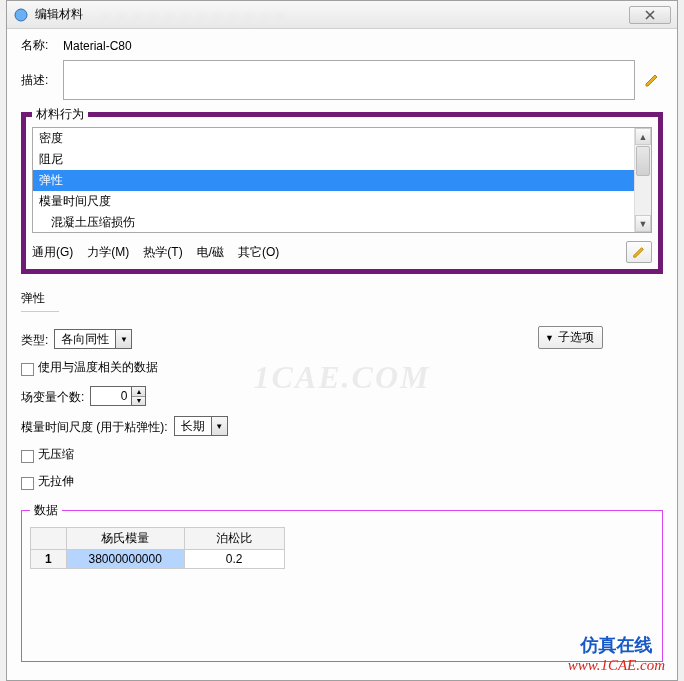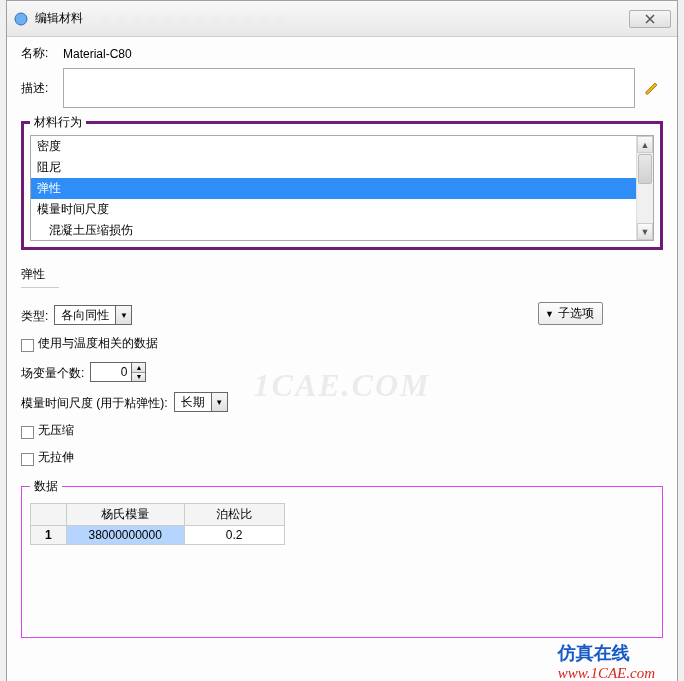--- a/index.html
+++ b/index.html
@@ -1,29 +1,29 @@
 <!DOCTYPE html>
 <html><head>
 <meta charset="utf-8">
 <style>
 * { box-sizing: border-box; margin: 0; padding: 0; }
 body { font-family: "Microsoft YaHei", SimSun, sans-serif; font-size: 12px; background: #f0f0f0; width: 684px; height: 681px; overflow: hidden; position: relative; }
 .window { background: #fff; border: 1px solid #a0a0a0; position: absolute; top: 0; left: 6px; width: 672px; height: 681px; }
-.titlebar { height: 36px; background: linear-gradient(#f8f8f8,#e8e8e8); border-bottom: 1px solid #d0d0d0; display: flex; align-items: center; padding: 0 6px; }
+.titlebar { height: 28px; background: linear-gradient(#f8f8f8,#e8e8e8); border-bottom: 1px solid #d0d0d0; display: flex; align-items: center; padding: 0 6px; }
 .titlebar .icon { width: 16px; height: 16px; margin-right: 6px; }
 .titlebar .close { margin-left: auto; width: 42px; height: 18px; border: 1px solid #b0b0b0; border-radius: 2px; display:flex; align-items:center; justify-content:center; background: linear-gradient(#f6f6f6,#e0e0e0); }
 .titlebar .close svg { width:10px; height:10px; }
 .titlebar .blur { filter: blur(3px); color:#888; margin-left:20px; letter-spacing:4px; font-size:13px; }
 .content { padding: 8px 14px; background: #fdfdfd; height: calc(100% - 28px); position: relative; }
 .row { display:flex; align-items:center; margin-bottom:6px; }
 .row label.lab { width: 38px; }
 .namefield { margin-left: 4px; }
 .descbox { flex:1; height:40px; border:1px solid #aaa; background:#fff; margin-left:4px; }
 .pencil { width:22px; height:22px; margin-left:6px; display:flex; align-items:center; justify-content:center; }
-fieldset.behav { border:3px solid #701a75; padding:4px 6px 6px 6px; margin-top:6px; position: relative; }
+fieldset.behav { border:5px solid #701a75; padding:4px 6px 6px 6px; margin-top:6px; position: relative; }
 fieldset.behav legend { font-size:12px; padding:0 4px; }
 .listbox { border:1px solid #aaa; background:#fff; height:106px; position:relative; overflow:hidden; }
 .listbox .scrollb { position:absolute; right:0; top:0; bottom:0; width:17px; background:#f0f0f0; border-left:1px solid #ddd; }
 .listbox .scrollb .arrow { height:17px; background:linear-gradient(#fafafa,#e0e0e0); border:1px solid #ccc; display:flex; align-items:center; justify-content:center; font-size:9px; color:#555; }
 .listbox .scrollb .thumb { height:30px; margin:1px; background:linear-gradient(#e8e8e8,#d0d0d0); border:1px solid #bbb; border-radius:2px; }
 .li { padding:2px 6px; cursor:default; }
 .li.indent { padding-left:18px; }
 .li.sel { background:#2e8df7; color:#fff; }
 .tabs { margin-top:8px; display:flex; align-items:center; gap:14px; }
 .tabs .tab { cursor:pointer; }
@@ -45,21 +45,21 @@
 fieldset.data { border:1px solid #d946ef; margin-top:12px; padding:8px; }
 fieldset.data legend { padding:0 4px; }
 .table { border-collapse:collapse; background:#fff; }
 .table th, .table td { border:1px solid #ccc; padding:2px 14px; text-align:center; font-weight:normal; }
 .table th { background:#f4f4f4; }
 .table .rowh { width:20px; background:#f4f4f4; font-weight:bold; }
 .table .c1 { width:118px; }
 .table .c2 { width:100px; }
 .table td.selcell { background:#b5d5ff; }
 .watermark { position:absolute; left:50%; top:330px; transform:translate(-50%,0); font-size:32px; font-style:italic; font-weight:bold; color:rgba(0,0,0,0.07); letter-spacing:2px; pointer-events:none; font-family: Georgia, serif;}
-.footer-brand { position:absolute; right:22px; bottom:6px; text-align:left; }
+.footer-brand { position:absolute; right:12px; bottom:6px; text-align:center; }
 .footer-brand .zh { color:#1659c7; font-size:18px; font-weight:bold; }
 .footer-brand .en { color:#d8261c; font-size:15px; font-family: Georgia, serif; font-style:italic; }
 </style>
 </head>
 <body>
 
 <div class="window">
   <div class="titlebar">
     <span class="icon">
       <svg viewBox="0 0 16 16">
@@ -103,20 +103,33 @@
         <div class="li">模量时间尺度</div>
         <div class="li indent">混凝土压缩损伤</div>
         <div class="scrollb">
           <div class="arrow">▲</div>
           <div class="thumb"></div>
           <div style="flex:1"></div>
           <div class="arrow" style="position:absolute;bottom:0;left:0;right:0">▼</div>
         </div>
       </div>
 
+      <div class="tabs">
+        <span class="tab">通用(G)</span>
+        <span class="tab">力学(M)</span>
+        <span class="tab">热学(T)</span>
+        <span class="tab">电/磁</span>
+        <span class="tab">其它(O)</span>
+        <span class="spacer"></span>
+        <div class="editbtn">
+          <svg width="14" height="14" viewBox="0 0 16 16">
+              <path d="M2 14 L4 14 L13 5 L11 3 L2 12 Z" fill="#e8b020" stroke="#b8860b"></path>
+            </svg>
+        </div>
+      </div>
     </fieldset>
 
     <div class="sect-title">弹性</div>
 
     <div class="form">
       <div class="formrow">
         <span>类型:</span>
         <div class="select" style="margin-left:6px">
           <span class="selval">各向同性</span>
           <span class="selbtn">▼</span>

